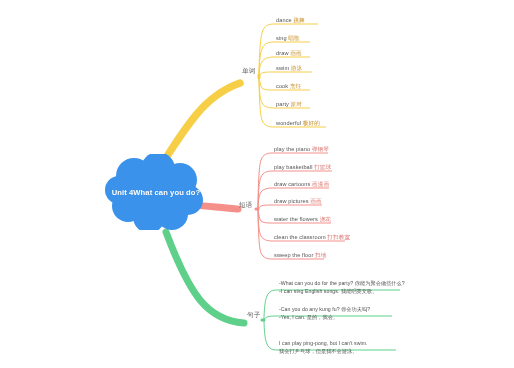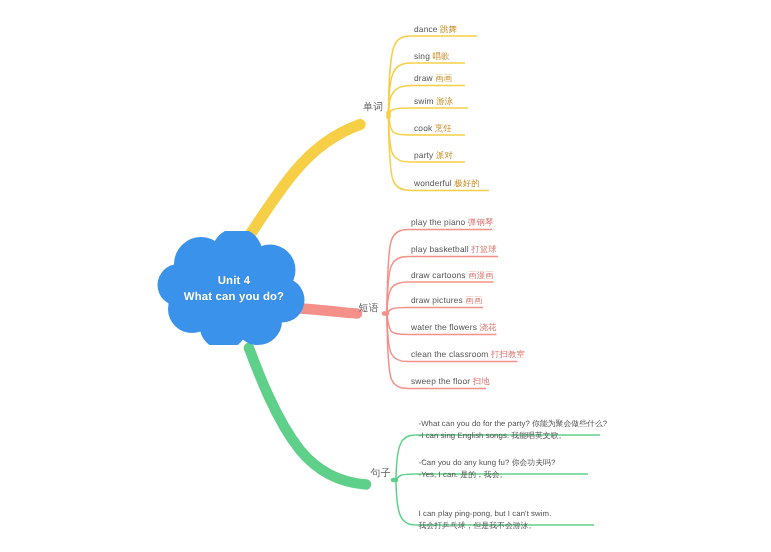--- a/index.html
+++ b/index.html
@@ -39,21 +39,21 @@
     z-index: 5;
   }
   .central-node svg { display: block; }
   .central-label {
     position: absolute;
     left: 0;
     top: 0;
     width: 104px;
     height: 76px;
     display: flex;
-    flex-direction: column;
+    flex-direction: row;
     align-items: center;
     justify-content: center;
     color: #ffffff;
     font-size: 7.6px;
     font-weight: bold;
     line-height: 1.45;
     letter-spacing: .1px;
     text-align: center;
     text-shadow: 0 0 1px rgba(0,0,0,.12);
   }

